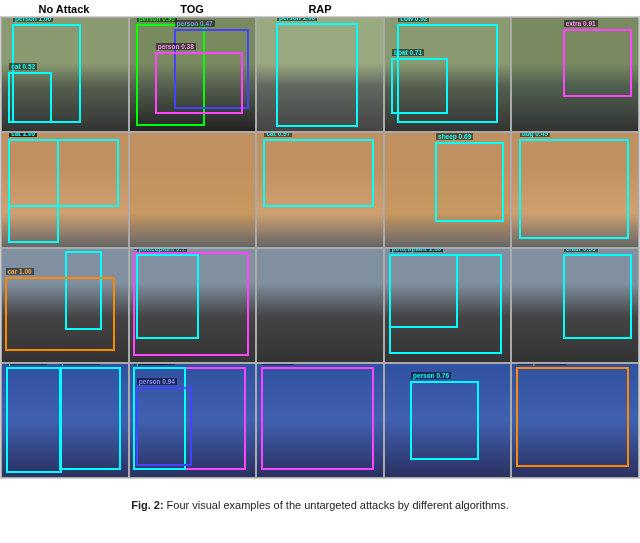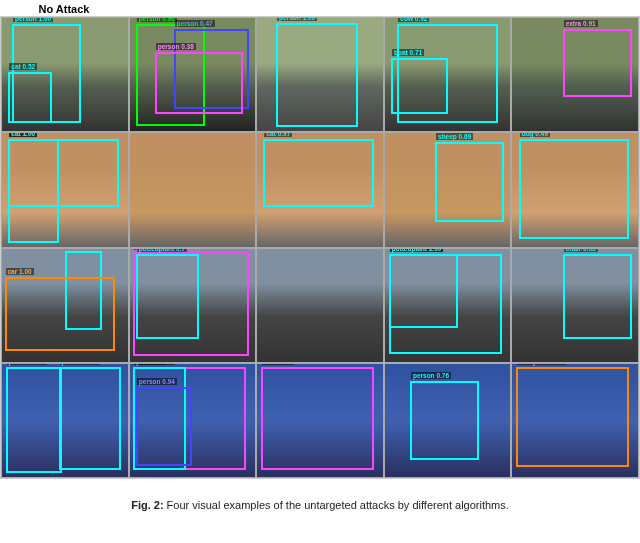--- a/index.html
+++ b/index.html
@@ -148,20 +148,22 @@
     
     .caption-fig { font-weight: bold; }
   </style>
 </head>
 <body>
 
 <div class="main-container">
 
   <div class="column-headers">
     <div class="col-header">No Attack</div>
+    <div class="col-header">TOG</div>
+    <div class="col-header">RAP</div>
   </div>
 
   <div class="grid-area">
 
     <div class="cell">
       <div class="img-placeholder scene-person-dog-1 scene-image"></div>
       <div class="box c-cyan" style="left:8%;top:5%;width:55%;height:88%">
         <span class="box-label">person 1.00</span>
       </div>
       <div class="box c-cyan" style="left:5%;top:48%;width:35%;height:45%">

